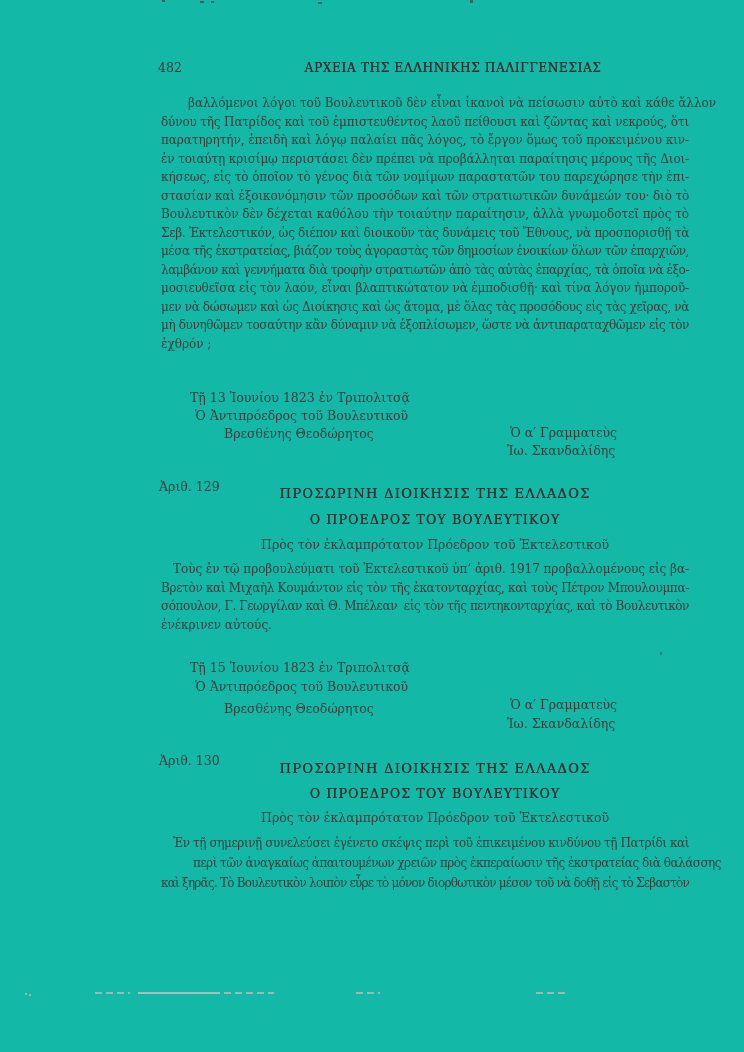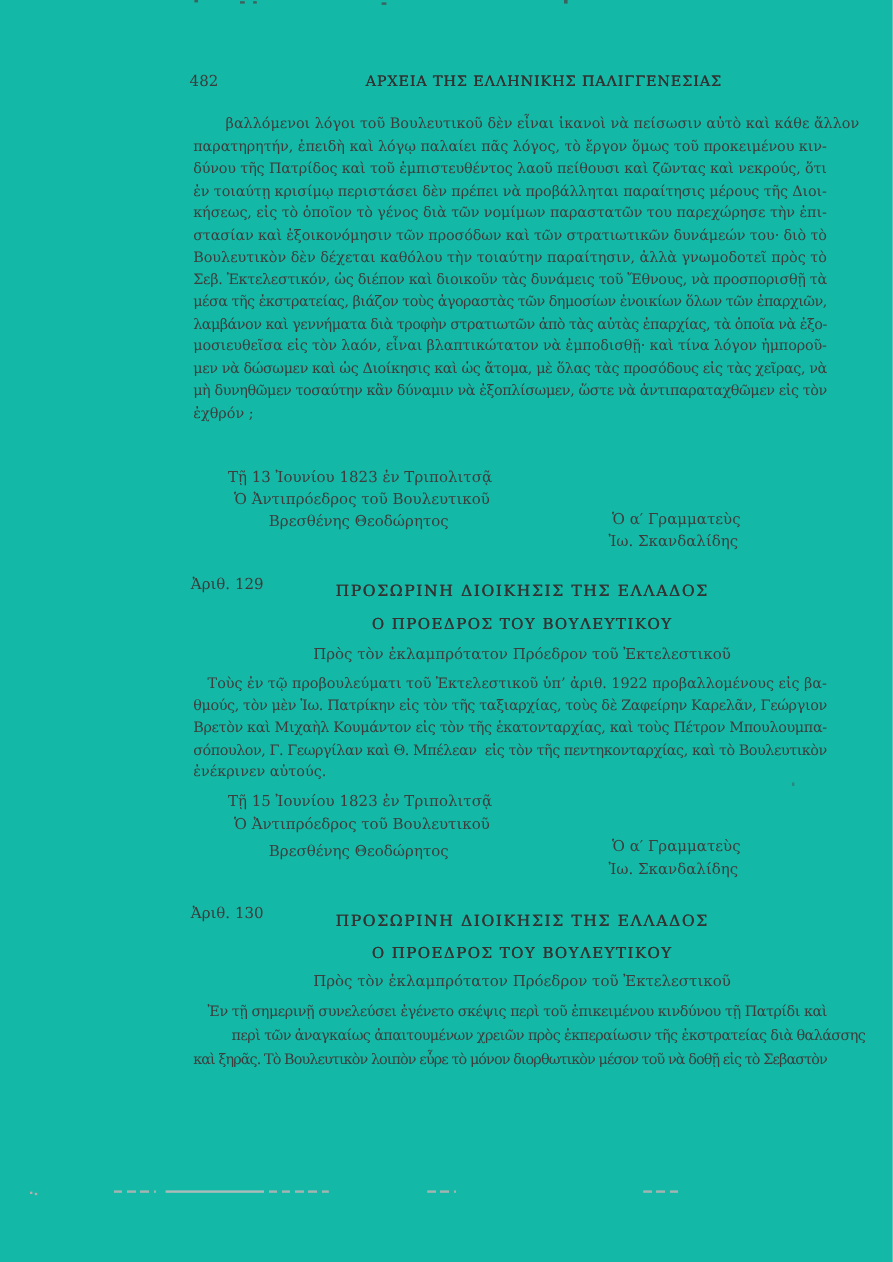--- a/index.html
+++ b/index.html
@@ -57,22 +57,22 @@
   <div class="speck" style="left:470px;top:0;width:3px;height:3px;"></div>
   <div class="speck" style="left:660px;top:652px;width:2px;height:3px;opacity:0.4;"></div>
 
   <div class="col">
 
     <div class="hdr-num">482</div>
     <div class="hdr-title">ΑΡΧΕΙΑ ΤΗΣ ΕΛΛΗΝΙΚΗΣ ΠΑΛΙΓΓΕΝΕΣΙΑΣ</div>
 
     <div class="para" style="top:94px;">
       <div class="bl just"><span style="letter-spacing: -0.0216049px; margin-left: 27px;">βαλλόμενοι λόγοι τοῦ Βουλευτικοῦ δὲν εἶναι ἱκανοὶ νὰ πείσωσιν αὐτὸ καὶ κάθε ἄλλον</span></div>
+      <div class="bl just"><span style="letter-spacing: -0.142131px;">δύνου τῆς Πατρίδος καὶ τοῦ ἐμπιστευθέντος λαοῦ πείθουσι καὶ ζῶντας καὶ νεκρούς, ὅτι</span></div>
       <div class="bl just"><span style="letter-spacing: -0.0634527px;">παρατηρητήν, ἐπειδὴ καὶ λόγῳ παλαίει πᾶς λόγος, τὸ ἔργον ὅμως τοῦ προκειμένου κιν-</span></div>
-      <div class="bl just"><span style="letter-spacing: -0.142131px;">δύνου τῆς Πατρίδος καὶ τοῦ ἐμπιστευθέντος λαοῦ πείθουσι καὶ ζῶντας καὶ νεκρούς, ὅτι</span></div>
       <div class="bl just"><span style="letter-spacing: -0.120858px;">ἐν τοιαύτῃ κρισίμῳ περιστάσει δὲν πρέπει νὰ προβάλληται παραίτησις μέρους τῆς Διοι-</span></div>
       <div class="bl just"><span style="letter-spacing: -0.0785108px;">κήσεως, εἰς τὸ ὁποῖον τὸ γένος διὰ τῶν νομίμων παραστατῶν του παρεχώρησε τὴν ἐπι-</span></div>
       <div class="bl just"><span style="letter-spacing: -0.132227px;">στασίαν καὶ ἐξοικονόμησιν τῶν προσόδων καὶ τῶν στρατιωτικῶν δυνάμεών του· διὸ τὸ</span></div>
       <div class="bl just"><span style="letter-spacing: -0.0355469px;">Βουλευτικὸν δὲν δέχεται καθόλου τὴν τοιαύτην παραίτησιν, ἀλλὰ γνωμοδοτεῖ πρὸς τὸ</span></div>
       <div class="bl just"><span style="letter-spacing: -0.276042px;">Σεβ. Ἐκτελεστικόν, ὡς διέπον καὶ διοικοῦν τὰς δυνάμεις τοῦ Ἔθνους, νὰ προσπορισθῇ τὰ</span></div>
       <div class="bl just"><span style="letter-spacing: -0.44029px;">μέσα τῆς ἐκστρατείας, βιάζον τοὺς ἀγοραστὰς τῶν δημοσίων ἐνοικίων ὅλων τῶν ἐπαρχιῶν,</span></div>
       <div class="bl just"><span style="letter-spacing: -0.447059px;">λαμβάνον καὶ γεννήματα διὰ τροφὴν στρατιωτῶν ἀπὸ τὰς αὐτὰς ἐπαρχίας, τὰ ὁποῖα νὰ ἐξο-</span></div>
       <div class="bl just"><span style="letter-spacing: -0.134601px;">μοσιευθεῖσα εἰς τὸν λαόν, εἶναι βλαπτικώτατον νὰ ἐμποδισθῇ· καὶ τίνα λόγον ἠμποροῦ-</span></div>
       <div class="bl just"><span style="letter-spacing: -0.357558px;">μεν νὰ δώσωμεν καὶ ὡς Διοίκησις καὶ ὡς ἄτομα, μὲ ὅλας τὰς προσόδους εἰς τὰς χεῖρας, νὰ</span></div>
       <div class="bl just"><span style="letter-spacing: -0.362233px;">μὴ δυνηθῶμεν τοσαύτην κἂν δύναμιν νὰ ἐξοπλίσωμεν, ὥστε νὰ ἀντιπαραταχθῶμεν εἰς τὸν</span></div>
@@ -84,22 +84,21 @@
     <div class="sigline" style="top:426px;left:63px;">Βρεσθένης Θεοδώρητος</div>
     <div class="sigline" style="top:425px;left:349px;">Ὁ α′ Γραμματεὺς</div>
     <div class="sigline" style="top:443px;left:346px;">Ἰω. Σκανδαλίδης</div>
 
     <div class="doc-num" style="top:479px;left:-2px;">Ἀριθ. 129</div>
     <div class="title1" style="top:486px;">ΠΡΟΣΩΡΙΝΗ ΔΙΟΙΚΗΣΙΣ ΤΗΣ ΕΛΛΑΔΟΣ</div>
     <div class="title2" style="top:512px;">Ο ΠΡΟΕΔΡΟΣ ΤΟΥ ΒΟΥΛΕΥΤΙΚΟΥ</div>
     <div class="addr" style="top:537px;">Πρὸς τὸν ἐκλαμπρότατον Πρόεδρον τοῦ Ἐκτελεστικοῦ</div>
 
     <div class="para" style="top:560px;">
-      <div class="bl just ind"><span style="letter-spacing: -0.0486551px;">Τοὺς ἐν τῷ προβουλεύματι τοῦ Ἐκτελεστικοῦ ὑπ’ ἀριθ. 1922 προβαλλομένους εἰς βα-</span></div>
-      <div class="bl just"><span style="letter-spacing: -0.327035px;">θμούς, τὸν μὲν Ἰω. Πατρίκην εἰς τὸν τῆς ταξιαρχίας, τοὺς δὲ Ζαφείρην Καρελᾶν, Γεώργιον</span></div>
+      <div class="bl just ind"><span style="letter-spacing: -0.0486551px;">Τοὺς ἐν τῷ προβουλεύματι τοῦ Ἐκτελεστικοῦ ὑπ’ ἀριθ. 1917 προβαλλομένους εἰς βα-</span></div>
       <div class="bl just"><span style="letter-spacing: -0.307736px;">Βρετὸν καὶ Μιχαὴλ Κουμάντον εἰς τὸν τῆς ἑκατονταρχίας, καὶ τοὺς Πέτρον Μπουλουμπα-</span></div>
       <div class="bl just"><span style="letter-spacing: -0.399164px;">σόπουλον, Γ. Γεωργίλαν καὶ Θ. Μπέλεαν  εἰς τὸν τῆς πεντηκονταρχίας, καὶ τὸ Βουλευτικὸν</span></div>
       <div class="bl"><span>ἐνέκρινεν αὐτούς.</span></div>
     </div>
 
     <div class="sigline" style="top:660px;left:29px;text-align:center;">Τῇ 15 Ἰουνίου 1823 ἐν Τριπολιτσᾷ</div>
     <div class="sigline" style="top:679px;left:34px;">Ὁ Ἀντιπρόεδρος τοῦ Βουλευτικοῦ</div>
     <div class="sigline" style="top:701px;left:63px;">Βρεσθένης Θεοδώρητος</div>
     <div class="sigline" style="top:697px;left:349px;">Ὁ α′ Γραμματεὺς</div>
     <div class="sigline" style="top:716px;left:346px;">Ἰω. Σκανδαλίδης</div>

